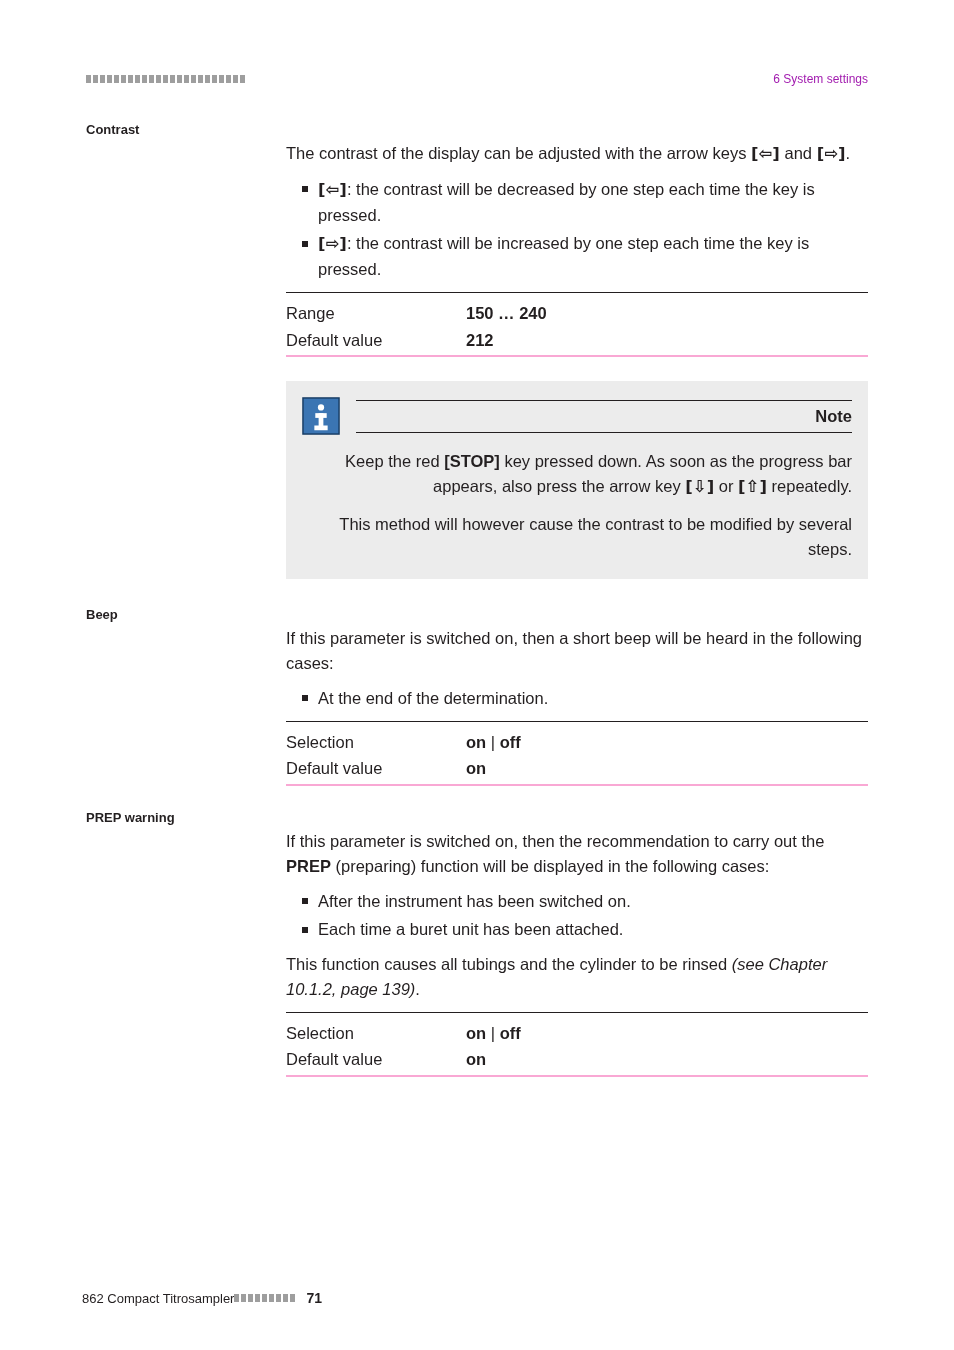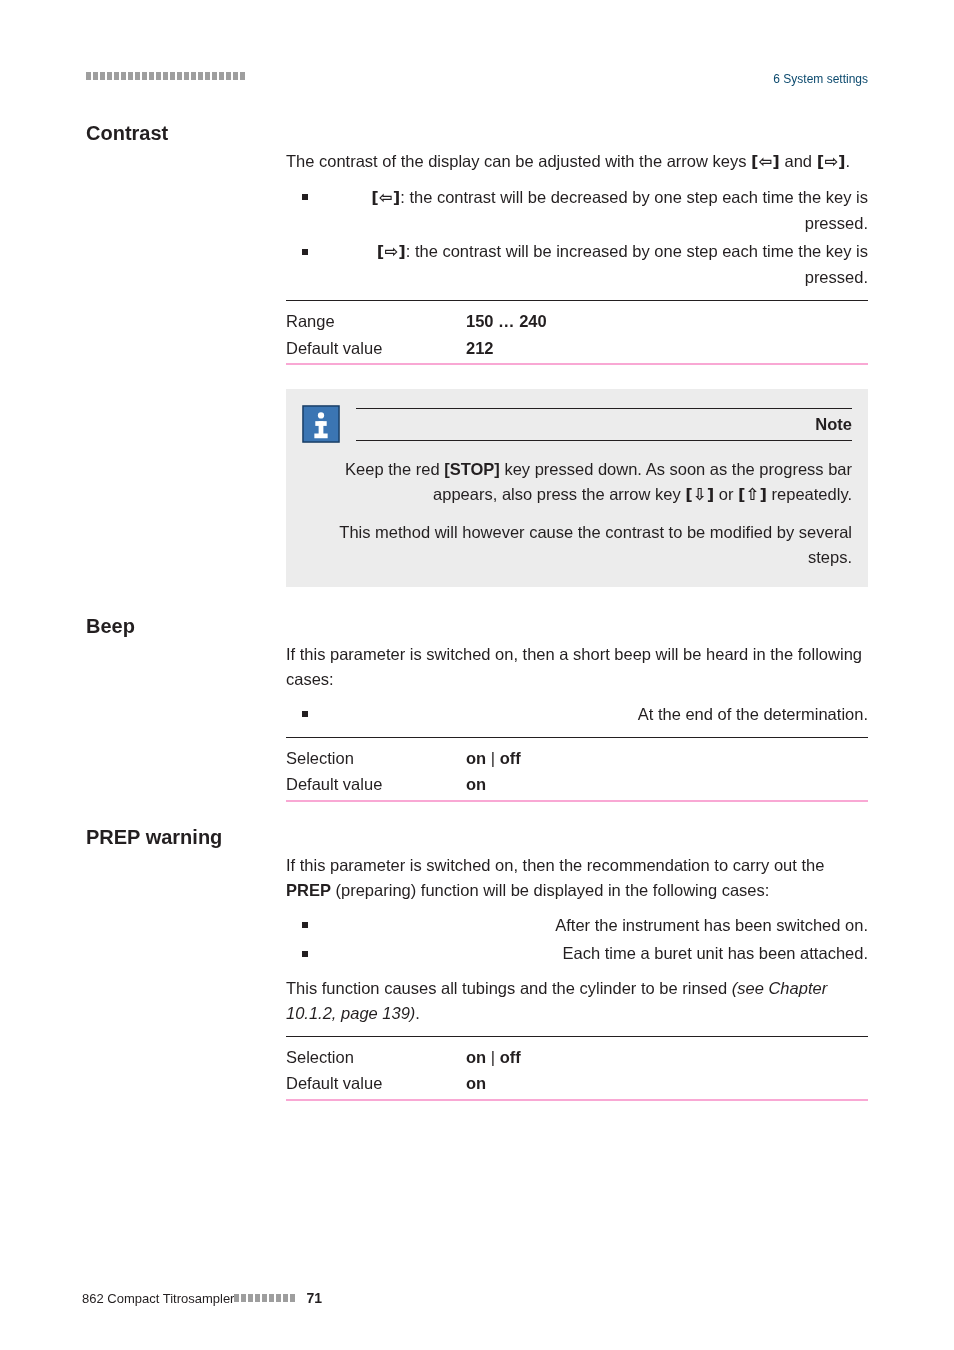--- a/index.html
+++ b/index.html
@@ -13,23 +13,23 @@
   .page {
     padding: 72px 86px 40px 86px;
     box-sizing: border-box;
     width: 954px;
     position: relative;
     min-height: 1350px;
   }
   .top-rule {
     display: flex;
     justify-content: space-between;
-    align-items: flex-start;
+    align-items: center;
     font-size: 12px;
-    color: #0c4a6e;
+    color: #a21caf;
     margin-bottom: 36px;
   }
   .dashed-bar-left {
     display: inline-block;
     width: 160px;
     height: 8px;
     background: repeating-linear-gradient(
       to right,
       #9e9e9e 0, #9e9e9e 5px,
       transparent 5px, transparent 7px
@@ -40,40 +40,39 @@
     width: 62px;
     height: 8px;
     background: repeating-linear-gradient(
       to right,
       #9e9e9e 0, #9e9e9e 5px,
       transparent 5px, transparent 7px
     );
   }
   .section-label {
     font-weight: 700;
-    font-size: 20px;
+    font-size: 13px;
     margin-top: 20px;
     margin-bottom: 4px;
   }
   .body-col {
     margin-left: 200px;
     font-size: 16.5px;
     line-height: 1.5;
   }
   .body-col p { margin: 0 0 10px 0; }
   .body-col ul {
     list-style: none;
     margin: 0 0 10px 0;
     padding-left: 16px;
   }
   .body-col ul li {
     position: relative;
     padding-left: 16px;
     margin-bottom: 4px;
-    text-align: right;
   }
   .body-col ul li::before {
     content: "";
     position: absolute;
     left: 0;
     top: 0.58em;
     width: 6px;
     height: 6px;
     background: #231f20;
   }

